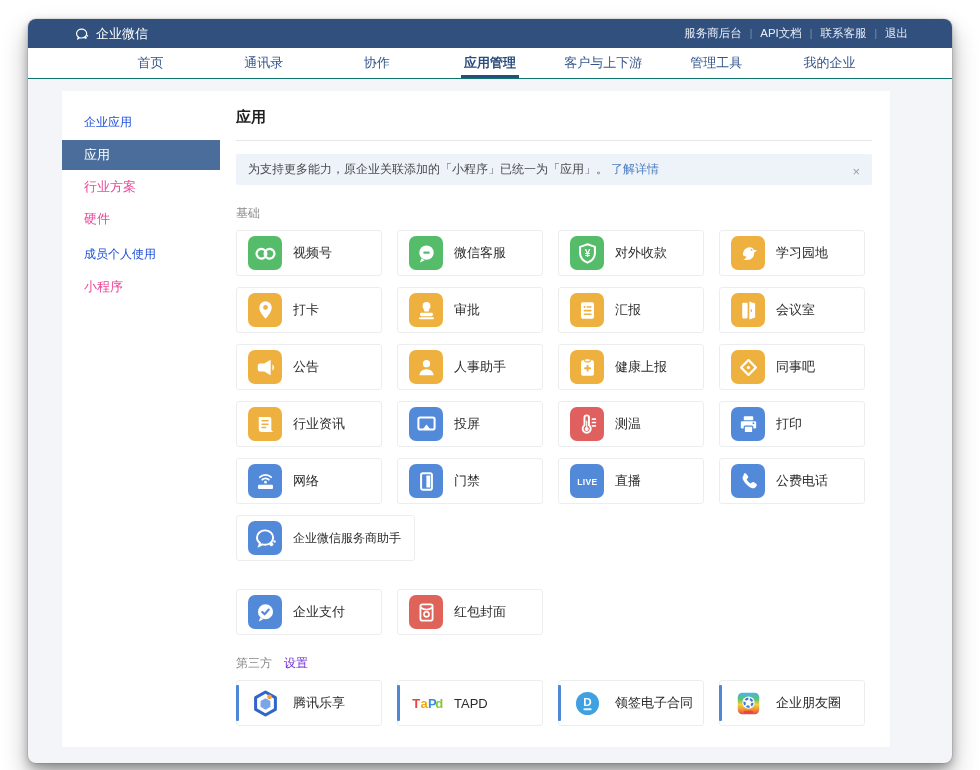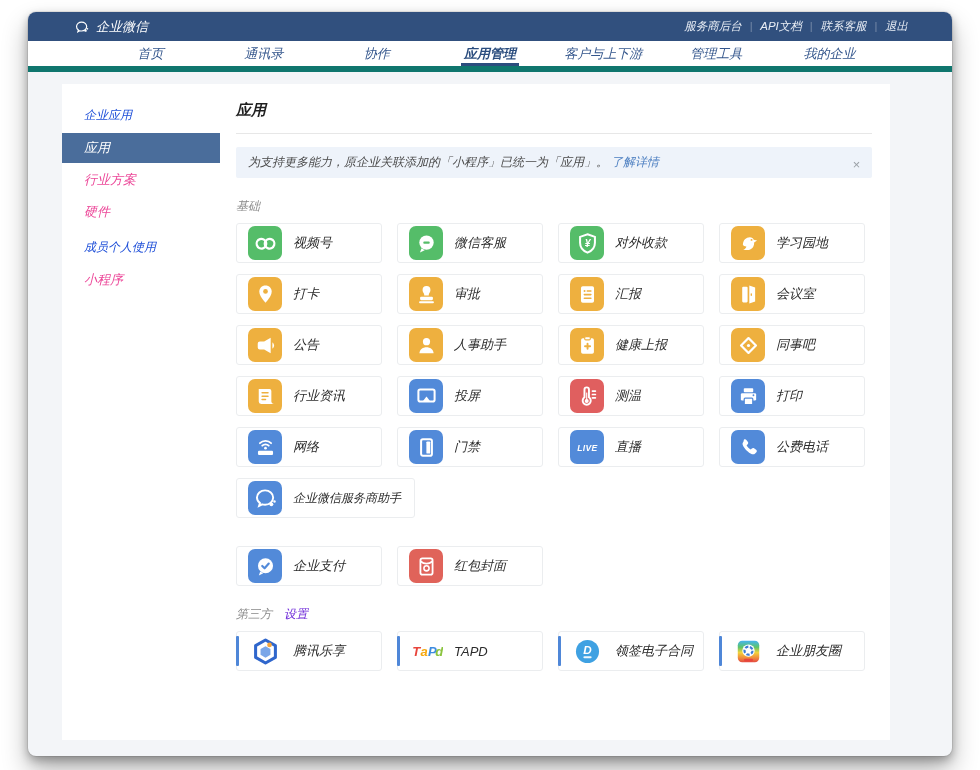--- a/index.html
+++ b/index.html
@@ -1,32 +1,32 @@
 <!DOCTYPE html>
 <html><head>
 <meta charset="utf-8">
 <style>
   * { box-sizing: border-box; margin: 0; padding: 0; }
   html,body { width: 980px; height: 770px; overflow: hidden; background: #fff;
     font-family: "Liberation Sans", "DejaVu Sans", sans-serif;
     -webkit-font-smoothing: antialiased; }
-  .window { position: absolute; left: 28px; top: 12px; width: 924px; height: 744px;
+  .window { position: absolute; left: 28px; top: 19px; width: 924px; height: 744px;
     border-radius: 8px; overflow: hidden; background: #f3f5f8;
-    box-shadow: 0 0 0 1px rgba(0,0,0,.07), 0 4px 10px rgba(0,0,0,.28), 0 14px 26px rgba(0,0,0,.30); font-style: italic; }
+    box-shadow: 0 0 0 1px rgba(0,0,0,.07), 0 4px 10px rgba(0,0,0,.28), 0 14px 26px rgba(0,0,0,.30); }
 
   
   .topbar { height: 29px; background: #31507e; display: flex; align-items: center; justify-content: space-between; }
   .brand { display: flex; align-items: center; gap: 6px; margin-left: 46px; color: #fff; font-size: 13px; cursor: pointer; }
   .brand-icon svg { display: block; }
   .top-links { display: flex; align-items: center; margin-right: 44px; }
   .top-link { color: #e8edf5; font-size: 11.5px; cursor: pointer; }
   .top-sep { color: rgba(255,255,255,.35); font-size: 10px; margin: 0 8px; }
 
   
-  .mainnav { height: 31px; background: #fff; display: flex; align-items: stretch; padding: 0 66px; border-bottom: 6px solid #0f766e; }
+  .mainnav { height: 31px; background: #fff; display: flex; align-items: stretch; padding: 0 66px; border-bottom: 1px solid #0f766e; }
   .nav-tab { flex: 1; display: flex; align-items: center; justify-content: center; font-size: 13px; color: #34568c; cursor: pointer; position: relative; }
   .nav-tab.active { color: #2b4d7e; font-weight: bold; }
   .nav-tab.active::after { content: ""; position: absolute; left: 50%; transform: translateX(-50%);
     bottom: 0; width: 58px; height: 3px; background: #2b4d7e; }
 
   
   .bodyarea { padding-top: 12px; height: calc(100% - 60px); }
   .panel { width: 828px; margin-left: 34px; height: 656px; background: #fff; display: flex; overflow: hidden; }
 
   
@@ -43,21 +43,21 @@
   .notice { display: flex; align-items: flex-end; background: #eef3fa; border-radius: 2px; padding: 7px 12px; font-size: 12px; color: #4a4a4a; }
   .notice-link { color: #4b7ec0; margin-left: 3px; cursor: pointer; text-decoration: none; }
   .notice-close { margin-left: auto; color: #9aa0a6; font-size: 13px; cursor: pointer; line-height: 1; }
 
   .group { margin-top: 20px; }
   .group.gap-lg { margin-top: 28px; }
   .group-head { display: flex; align-items: center; gap: 12px; margin-bottom: 8px; }
   .group-label { font-size: 12px; color: #8a8a8a; }
   .group-link { font-size: 12px; color: #6d28d9; cursor: pointer; }
   .cards { display: flex; flex-wrap: wrap; gap: 11px 15px; }
-  .card { flex: 0 0 146px; height: 40px; background: #fff; border: 1px solid #ebedef; border-radius: 3px;
+  .card { flex: 0 0 146px; height: 46px; background: #fff; border: 1px solid #ebedef; border-radius: 3px;
     display: flex; align-items: center; padding: 0 8px 0 11px; gap: 11px; position: relative; cursor: pointer; }
   .card.wide { flex-basis: auto; min-width: 146px; padding-right: 13px; }
   .card.wide .card-label { font-size: 12px; }
   .card.marked::before { content: ""; position: absolute; left: -1px; top: 4px; bottom: 4px; width: 3px;
     background: #4f87d8; border-radius: 1px; }
   .app-icon { width: 34px; height: 34px; border-radius: 7px; flex: none;
     display: flex; align-items: center; justify-content: center; }
   .app-icon svg { width: 27px; height: 27px; display: block; }
   .app-icon.tp svg { width: 33px; height: 33px; }
   .card-label { font-size: 13px; color: #2b2b2b; white-space: nowrap; }

